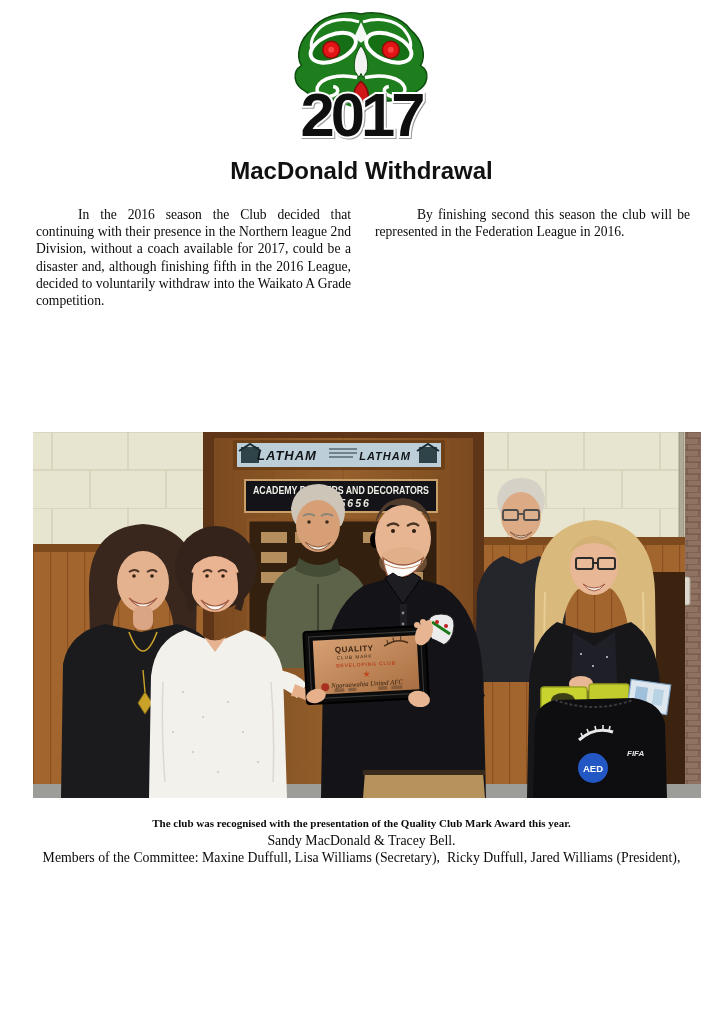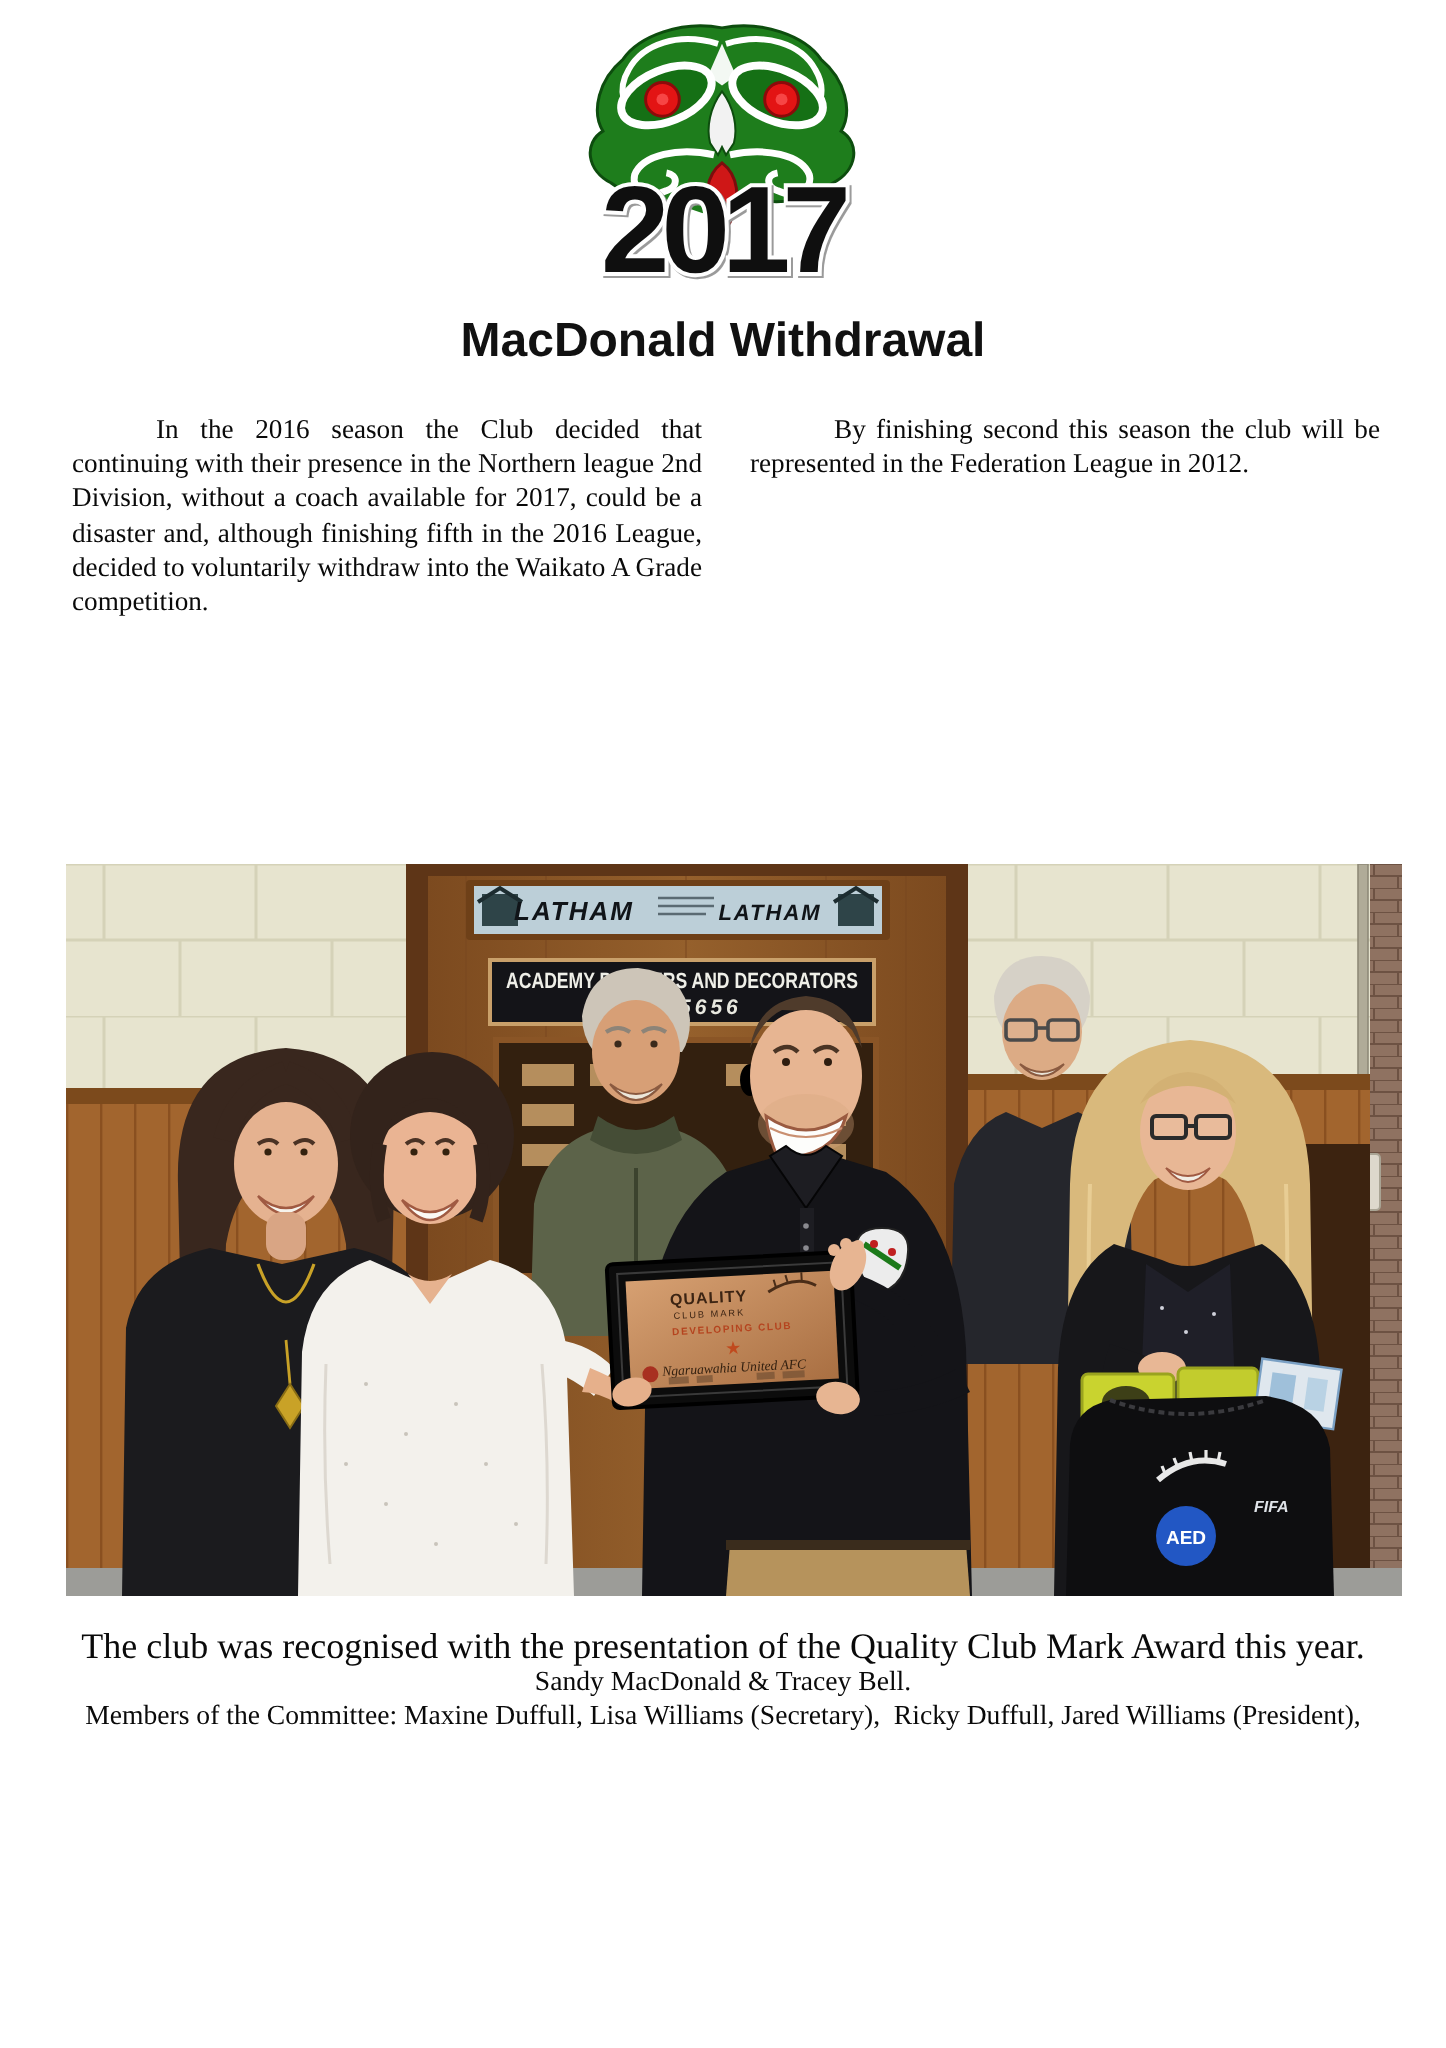--- a/index.html
+++ b/index.html
@@ -7,21 +7,21 @@
         font-family:"Liberation Serif",serif;color:#0a0a0a;}
   .logo{position:absolute;left:281px;top:8px;width:160px;height:134px;}
   .heading{position:absolute;top:157px;left:0;width:723px;margin:0;text-align:center;
            font-family:"Liberation Sans",sans-serif;font-weight:bold;font-size:24px;color:#111;}
   .columns{position:absolute;top:206px;left:36px;width:654px;display:flex;gap:24px;}
   .col{width:320px;font-size:13.6px;line-height:17.2px;text-align:justify;}
   .col p{margin:0;text-indent:42px;}
   .photo-wrap{position:absolute;left:33px;top:432px;width:668px;height:366px;}
   .photo-wrap svg{display:block;width:668px;height:366px;}
   .caption{position:absolute;top:813px;left:0;width:723px;text-align:center;}
-  .caption .headline{font-weight:normal;font-size:18px;line-height:20px;}
+  .caption .headline{font-weight:bold;font-size:11px;line-height:20px;}
   .caption .members{font-size:13.8px;line-height:16.5px;white-space:pre;}
   .pagenum{position:absolute;top:990px;right:21px;
            font-family:Liberation Sans, sans-serif;font-weight:bold;font-size:12.5px;color:#000;}
   svg text{user-select:none;}
 </style>
 </head>
 <body>
 
 <div class="page">
 
@@ -59,21 +59,21 @@
     <text x="80" y="129" text-anchor="middle" font-family="Liberation Sans, sans-serif" font-weight="bold" font-size="62" letter-spacing="-4" fill="#0f0f0f" stroke="#ffffff" stroke-width="4" style="paint-order:stroke;filter:drop-shadow(1.5px 1.5px 0 #9a9a9a);">2017</text>
   </svg>
 
   <h1 class="heading">MacDonald Withdrawal</h1>
 
   <div class="columns">
     <div class="col">
       <p>In the 2016 season the Club decided that continuing with their presence in the Northern league 2nd Division, without a coach available for 2017, could be a disaster and, although finishing fifth in the 2016 League, decided to voluntarily withdraw into the Waikato A Grade competition.</p>
     </div>
     <div class="col">
-      <p>By finishing second this season the club will be represented in the Federation League in 2012.</p>
+      <p>By finishing second this season the club will be represented in the Federation League in 2016.</p>
     </div>
   </div>
 
   <div class="photo-wrap">
   <svg viewBox="0 0 668 366" preserveAspectRatio="none">
     <defs>
       <pattern id="blocks" width="76" height="76" patternUnits="userSpaceOnUse">
         <rect width="76" height="76" fill="#e7e4cf"></rect>
         <path d="M0,0 H76 M0,38 H76 M19,0 V38 M57,38 V76" stroke="#d5d2b8" stroke-width="1.5" fill="none"></path>
       </pattern>

